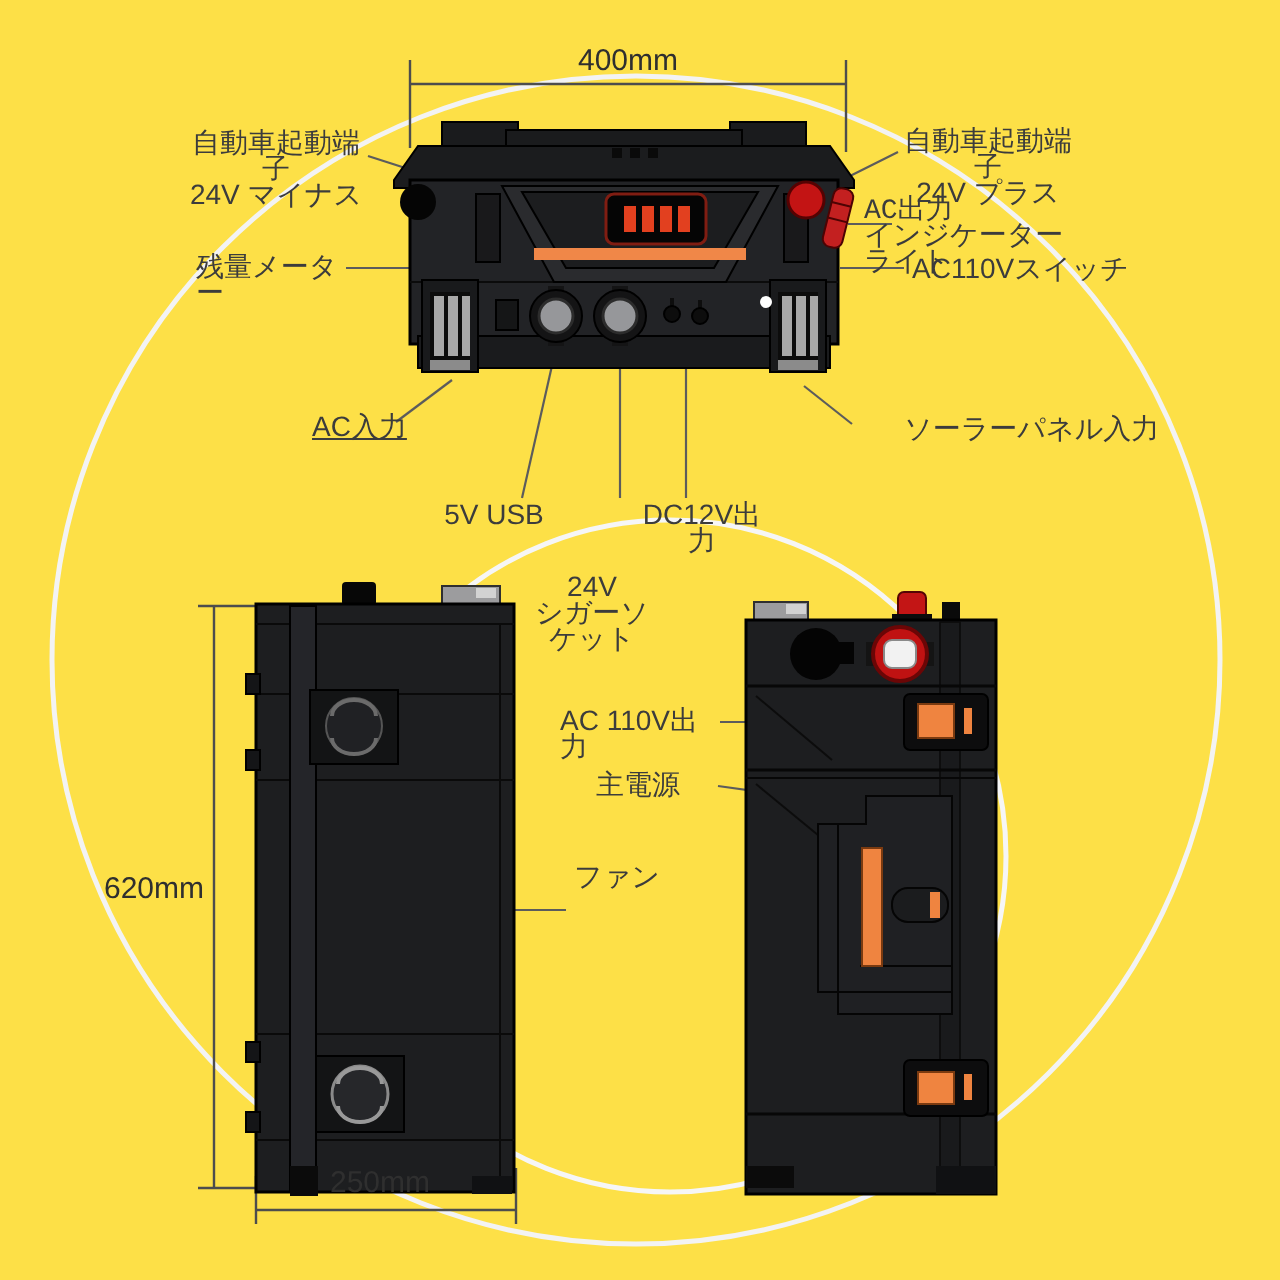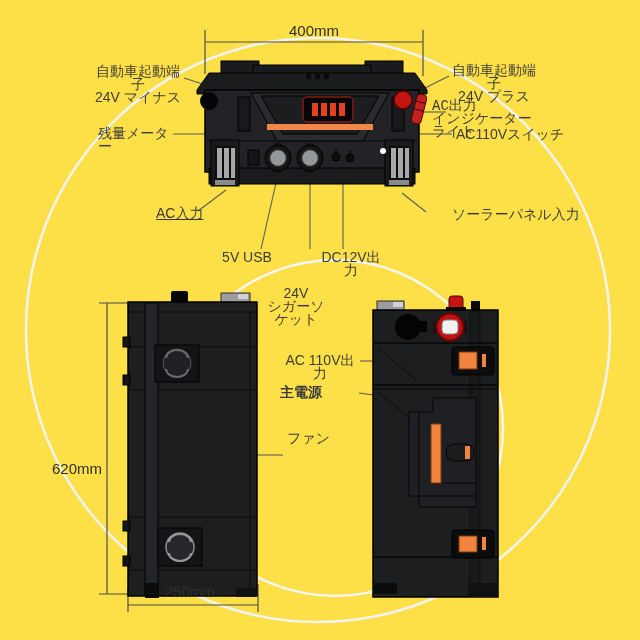--- a/index.html
+++ b/index.html
@@ -226,35 +226,35 @@
       <rect x="452" y="530" width="42" height="28" rx="3" fill="#0d0d0e" stroke="#000"></rect>
       <rect x="459" y="536" width="18" height="16" fill="#ef8440" stroke="#7a3a10"></rect>
       <rect x="482" y="537" width="4" height="13" fill="#ef8440"></rect>
     </g>
     <rect x="373" y="583" width="24" height="11" fill="#0b0b0b"></rect>
     <rect x="468" y="583" width="30" height="14" fill="#101113"></rect>
   </g>
 </svg>
 
   <div class="dim" style="left:288px; top:23px; width:52px; text-align:center;">400mm</div>
-  <div class="dim" style="left:52px; top:437px; width:50px; text-align:right;margin-top:24px;">620mm</div>
+  <div class="dim" style="left:52px; top:437px; width:50px; text-align:right;">620mm</div>
   <div class="dim" style="left:165px; top:584px; width:56px; text-align:left;">250mm</div>
 
   <div class="lbl" style="left:92px; top:65px; width:92px; text-align:center;">自動車起動端子
 24V マイナス</div>
   <div class="lbl" style="left:98px; top:127px; width:74px; text-align:left;">残量メーター</div>
   <div class="lbl" style="left:156px; top:207px;text-decoration:underline;">AC入力</div>
   <div class="lbl" style="left:448px; top:64px; width:92px; text-align:center;">自動車起動端子
 24V プラス</div>
   <div class="lbl" style="left:432px; top:100px; width:100px; text-align:left;font-family:Liberation Mono, monospace;">AC出力
 インジケーターライト</div>
   <div class="lbl" style="left:456px; top:128px;">AC110Vスイッチ</div>
   <div class="lbl" style="left:427px; top:208px;margin-left:25px;">ソーラーパネル入力</div>
   <div class="lbl" style="left:221px; top:251px; width:52px; text-align:center;">5V USB</div>
   <div class="lbl" style="left:262px; top:251px; width:68px; text-align:center;margin-top:36px;">24V
 シガーソケット</div>
   <div class="lbl" style="left:320px; top:251px; width:62px; text-align:center;">DC12V出力</div>
 
   <div class="lbl" style="left:287px; top:432px;">ファン</div>
-  <div class="lbl" style="left:280px; top:354px; width:80px; text-align:center;">AC 110V出力</div>
-  <div class="lbl" style="left:280px; top:386px; width:78px; text-align:left;font-weight:bold;">主電源</div>
+  <div class="lbl" style="left:280px; top:354px; width:80px; text-align:left;">AC 110V出力</div>
+  <div class="lbl" style="left:280px; top:386px; width:78px; text-align:center;">主電源</div>
 
 </div>
 
 </body></html>

